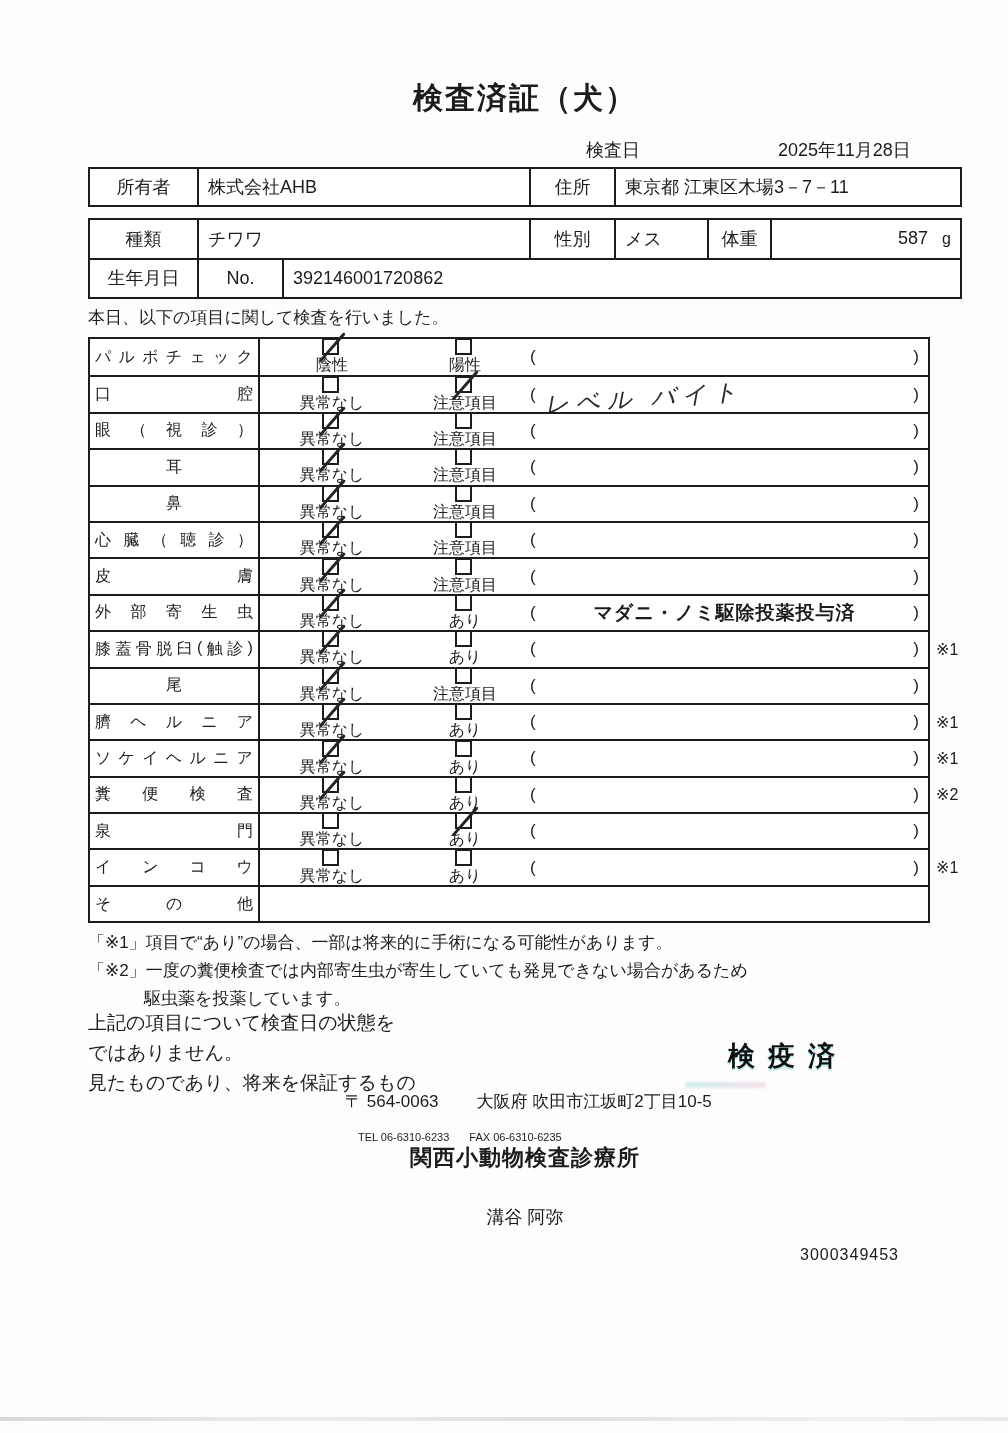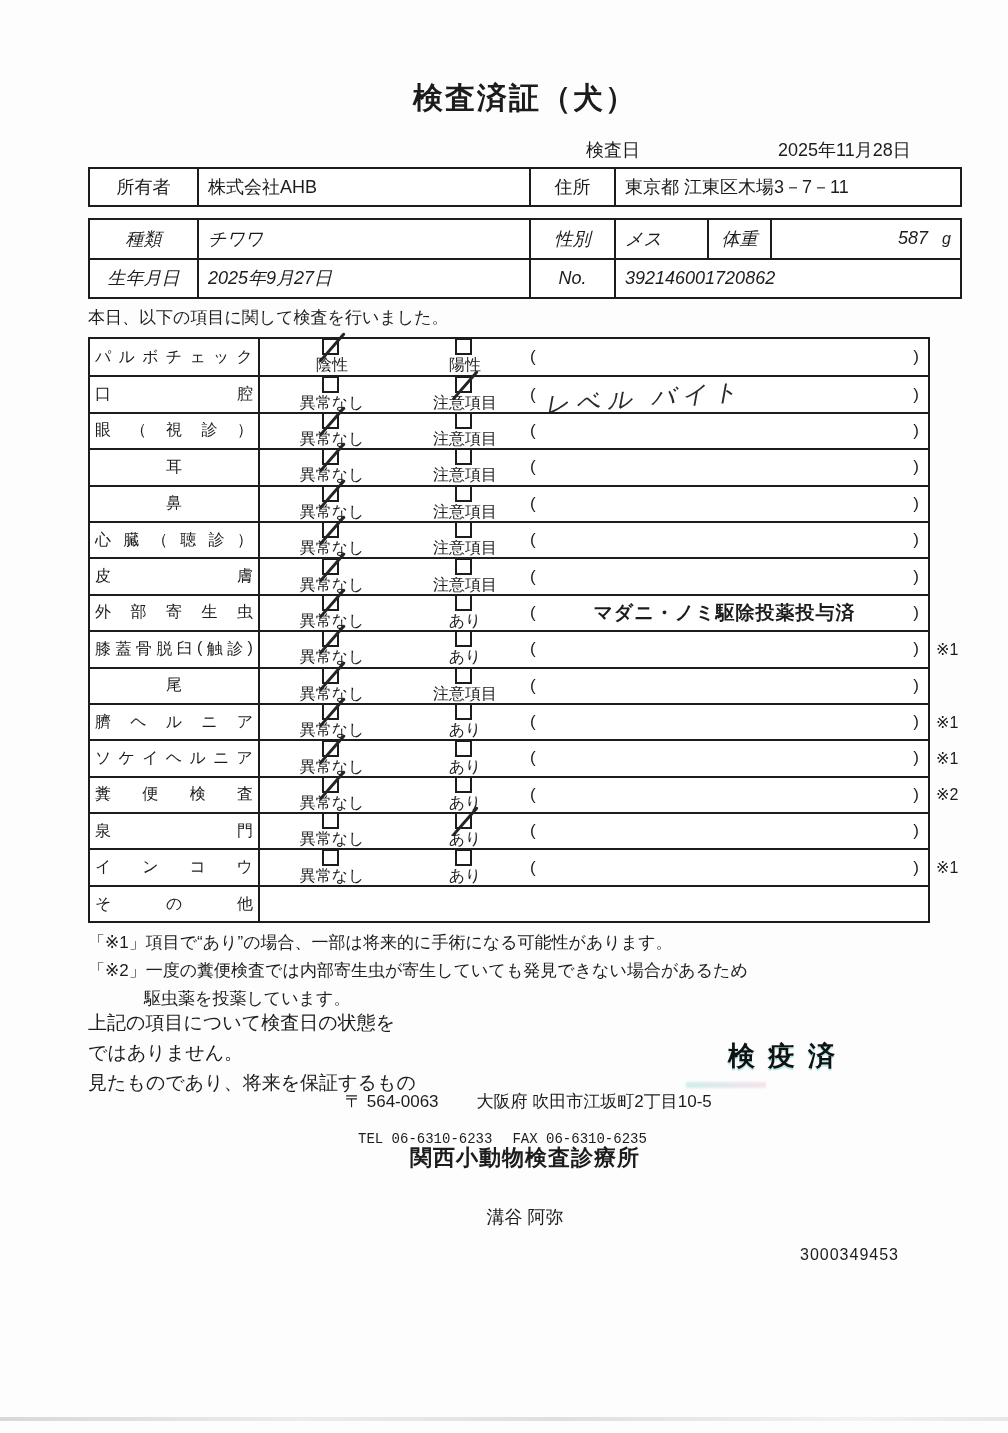--- a/index.html
+++ b/index.html
@@ -15,21 +15,21 @@
 
   
   .date-row{top:138px;height:24px;font-size:18px;}
   .date-row .dlabel{position:absolute;left:498px;}
   .date-row .dvalue{position:absolute;left:690px;}
 
   
   .htable{border:2px solid #1c1c1c;box-sizing:border-box;background:#fff;}
   .t1{top:167px;height:40px;display:flex;}
   .t2{top:218px;height:81px;display:flex;flex-direction:column;}
-  .trow{display:flex;flex:1;min-height:0;font-style:italic;}
+  .trow{display:flex;flex:1;min-height:0;}
   .trow+.trow{border-top:2px solid #1c1c1c;}
   .cell{display:flex;align-items:center;box-sizing:border-box;font-size:18px;padding:0 9px;overflow:hidden;white-space:nowrap;}
   .cell+.cell{border-left:2px solid #1c1c1c;}
   .cell.lab{justify-content:center;padding:0 4px;}
   .w-107{width:107px;flex:none;}
   .w-332{width:332px;flex:none;}
   .w-85{width:85px;flex:none;}
   .w-93{width:93px;flex:none;}
   .w-63{width:63px;flex:none;}
   .grow{flex:1;}
@@ -72,21 +72,21 @@
   
   .disclaimer{top:1008px;font-size:19px;line-height:30px;}
 
   
   .stamp{top:1038px;left:728px;font-size:27px;font-weight:bold;letter-spacing:13px;color:#111;
          text-shadow:0 2px 0 rgba(60,200,200,.35);position:absolute;white-space:nowrap;}
 
   
   .addr-line{top:1090px;left:345px;font-size:17px;position:absolute;white-space:nowrap;}
   .addr-line .gap{display:inline-block;width:38px;}
-  .tel-line{top:1131px;left:358px;font-size:14px;position:absolute;white-space:nowrap;font-family:Liberation Mono, monospace;}
+  .tel-line{top:1131px;left:358px;font-size:11px;position:absolute;white-space:nowrap;}
   .tel-line .gap{display:inline-block;width:20px;}
   .clinic-name{top:1143px;text-align:center;font-size:22px;font-weight:bold;letter-spacing:1px;}
   .vet-name{top:1205px;text-align:center;font-size:18px;}
   .serial{top:1246px;left:800px;font-size:16px;position:absolute;letter-spacing:1px;}
 
   
   .scan-line{top:1417px;left:0;width:1008px;height:4px;position:absolute;
     background:linear-gradient(90deg,#cfcfcf 0%,#e8e8e8 30%,#d8d8d8 55%,#efefef 85%,#e2e2e2 100%);opacity:.8;}
   .smudge{top:1082px;left:686px;width:80px;height:6px;position:absolute;
     background:linear-gradient(90deg,rgba(120,210,200,.35),rgba(230,150,190,.25));filter:blur(1px);}
@@ -115,21 +115,20 @@
     <div class="cell lab w-85">性別</div>
     <div class="cell w-93">メス</div>
     <div class="cell lab w-63">体重</div>
     <div class="cell grow weight-val">
       <span>587</span>
       <span class="unit">g</span>
     </div>
   </div>
   <div class="trow">
     <div class="cell lab w-107">生年月日</div>
-    <div class="cell w-332">2025年9月27日</div>
     <div class="cell lab w-85">No.</div>
     <div class="cell grow">392146001720862</div>
   </div>
 </div>
 
 <div class="content intro">本日、以下の項目に関して検査を行いました。</div>
 
 <div class="insp">
     <div class="irow">
     <div class="ilabel">

